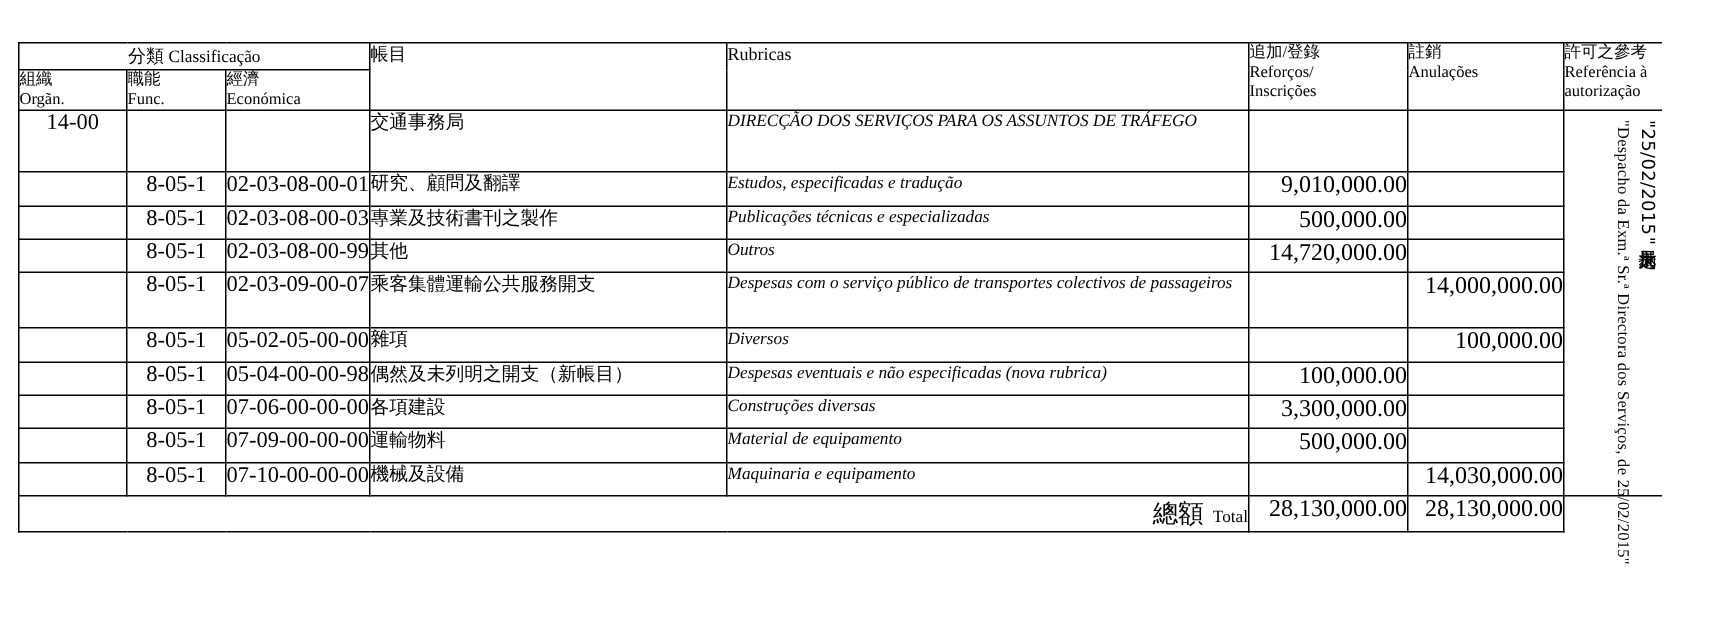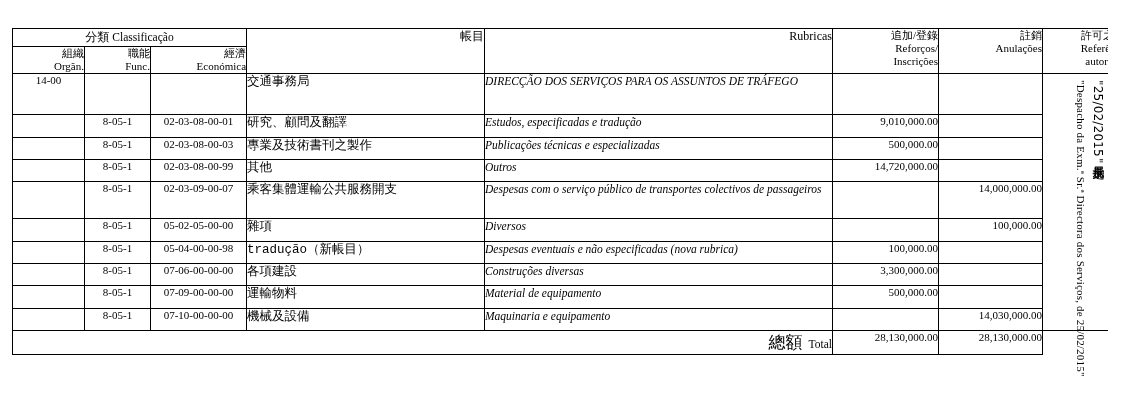--- a/index.html
+++ b/index.html
@@ -28,21 +28,21 @@
     font-size: 11.5px;
   }
   table.budget td, table.budget th {
     border: 1px solid #000000;
     padding: 0;
     vertical-align: top;
     font-weight: normal;
   }
   
   .hdr {
-    text-align: right;
+    text-align: left;
     vertical-align: middle;
     padding: 3px 2px;
     line-height: 1.25;
     font-size: 12px;
   }
   .hdr-small {
     font-size: 11px;
     line-height: 1.2;
   }
   .hdr-group {
@@ -51,39 +51,39 @@
     padding: 2px 2px 3px 2px;
     font-size: 12px;
   }
   .grp-label-cn { font-size: 12px; }
   .grp-label-pt { font-size: 11.5px; }
 
   
   td.code {
     text-align: center;
     padding: 3px 3px;
-    font-size: 11px;
+    font-size: 15px;
     white-space: nowrap;
   }
   td.cn {
     padding: 3px 4px 3px 5px;
     font-size: 12.5px;
     font-family: Liberation Mono, monospace;
     line-height: 1.3;
   }
   td.pt {
     padding: 3px 5px;
     font-size: 11.5px;
     line-height: 1.3;
     font-style: italic;
   }
   td.num {
     text-align: right;
     padding: 3px 6px 3px 3px;
-    font-size: 11px;
+    font-size: 16px;
     white-space: nowrap;
   }
   tr.row { height: 22px; }
   tr.row-tall { height: 36px; }
   tr.row-first { height: 40px; }
 
   .total-label {
     text-align: right;
     padding: 3px 8px 3px 3px;
     font-size: 12px;
@@ -246,21 +246,21 @@
           <td class="code">05-02-05-00-00</td>
           <td class="cn">雜項</td>
           <td class="pt">Diversos</td>
           <td class="num"></td>
           <td class="num">100,000.00</td>
         </tr>
         <tr class="row">
           <td class="code"></td>
           <td class="code">8-05-1</td>
           <td class="code">05-04-00-00-98</td>
-          <td class="cn">tradução（新帳目）</td>
+          <td class="cn">偶然及未列明之開支（新帳目）</td>
           <td class="pt">Despesas eventuais e não especificadas (nova rubrica)</td>
           <td class="num">100,000.00</td>
           <td class="num"></td>
         </tr>
         <tr class="row">
           <td class="code"></td>
           <td class="code">8-05-1</td>
           <td class="code">07-06-00-00-00</td>
           <td class="cn">各項建設</td>
           <td class="pt">Construções diversas</td>

